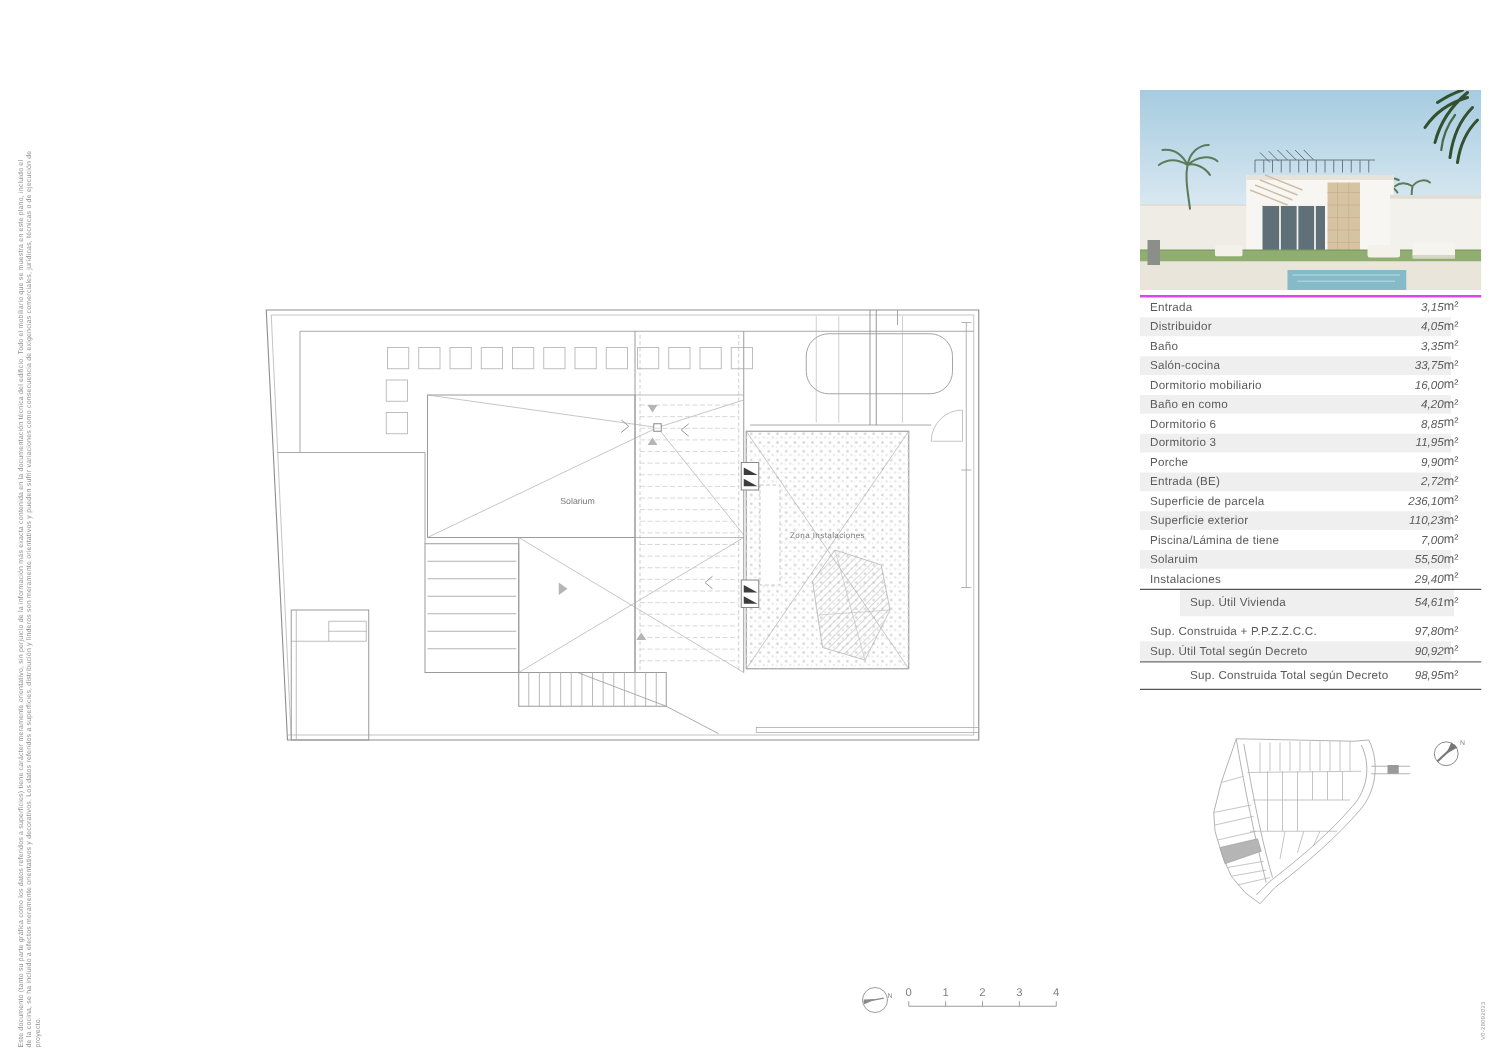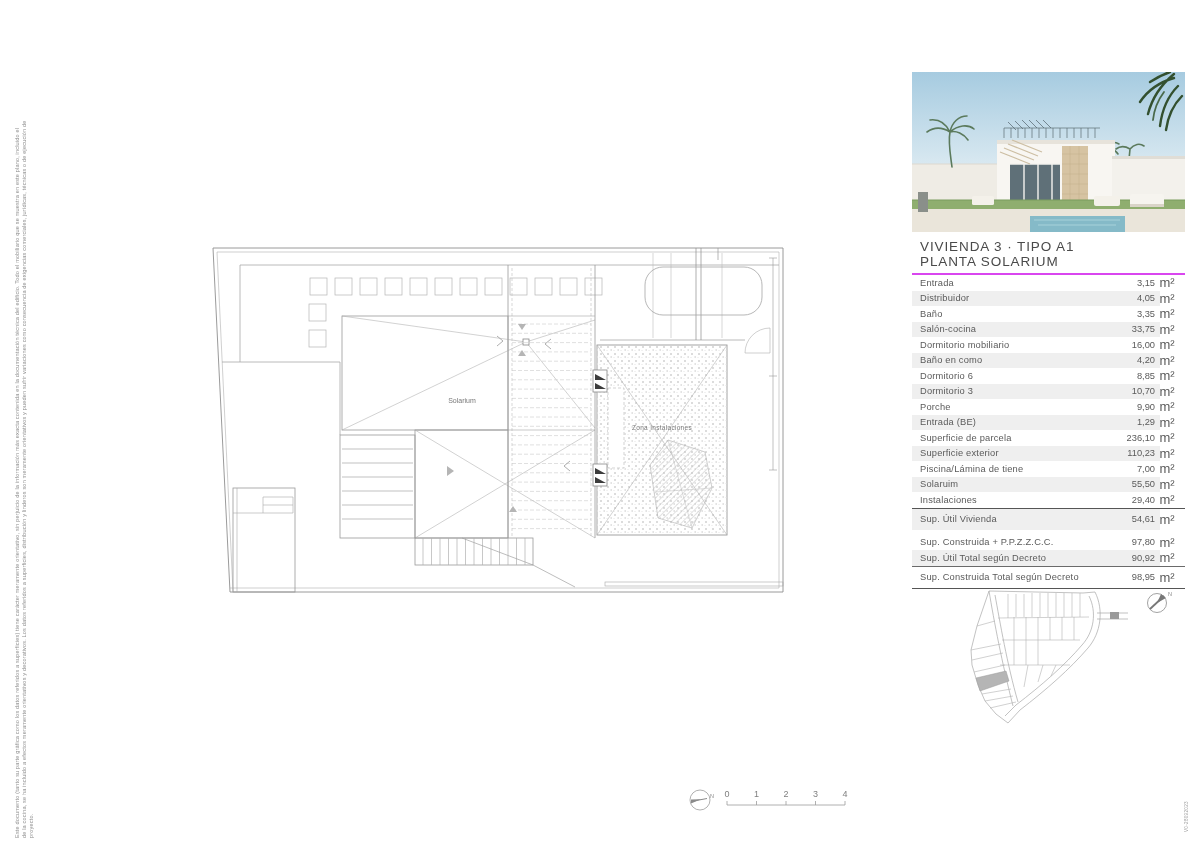--- a/index.html
+++ b/index.html
@@ -17,24 +17,24 @@
   .plan-wrap{position:absolute;left:200px;top:240px;width:600px;height:370px;}
   .scale-wrap{position:absolute;left:680px;top:782px;width:180px;height:40px;}
   
   .panel{position:absolute;left:912px;top:72px;width:273px;}
   .villa{width:273px;height:160px;}
   .title{margin-top:7px;padding-left:8px;font-size:13.5px;line-height:15px;letter-spacing:.9px;
       color:#4a4a4a;}
   .area-table{margin-top:4px;border-top:2px solid #d946ef;}
   .row{display:flex;align-items:center;height:15.5px;font-size:9.3px;color:#5a5a5a;}
   .row .lbl{flex:1;padding-left:8px;letter-spacing:.2px;}
-  .row .val{width:44px;text-align:right;}
-  .row .unit{width:24px;text-align:center;padding-right:6px;font-size:13px;}
+  .row .val{width:44px;text-align:right;font-style:italic;}
+  .row .unit{width:24px;text-align:left;padding-right:6px;font-size:10px;}
   .row.striped{background:linear-gradient(to right,#efefef 91%,rgba(0,0,0,0) 91%);}
-  .row.tall{height:21px;}
+  .row.tall{height:21px;margin-left:32px;}
   .rule-heavy{border-top:1px solid #555555;}
   .rule-mid{border-top:1px solid #6a6a6a;}
   .gap5{height:5px;}
   
   .siteplan{position:absolute;left:958px;top:588px;width:230px;height:175px;}
 </style>
 </head>
 <body>
 
 <div class="disclaimer">
@@ -231,24 +231,20 @@
     <path d="M122,148 H208 M126,153 H204" stroke="#a8d2da" stroke-width="1.2"></path>
     <g>
       <rect x="218" y="122" width="34" height="12" rx="2" fill="#f6f4ef"></rect>
       <rect x="218" y="132" width="34" height="3" fill="#d9d4c8"></rect>
       <rect x="182" y="124" width="26" height="10" rx="2" fill="#f4f1ea"></rect>
       <rect x="60" y="124" width="22" height="9" rx="1.5" fill="#f4f1ea"></rect>
       <rect x="6" y="120" width="10" height="20" fill="#8a8f8a"></rect>
     </g>
   </svg>
 
-  <div class="title">
-    <div>VIVIENDA 3 · TIPO A1</div>
-    <div>PLANTA SOLARIUM</div>
-  </div>
 
   <div class="area-table">
     <div>
 
         <div class="row">
           <span class="lbl">Entrada</span>
           <span class="val">3,15</span>
           <span class="unit">m²</span>
         </div>
 
@@ -283,33 +279,33 @@
         </div>
 
         <div class="row">
           <span class="lbl">Dormitorio 6</span>
           <span class="val">8,85</span>
           <span class="unit">m²</span>
         </div>
 
         <div class="row striped">
           <span class="lbl">Dormitorio 3</span>
-          <span class="val">10,70</span>
+          <span class="val">11,95</span>
           <span class="unit">m²</span>
         </div>
 
         <div class="row">
           <span class="lbl">Porche</span>
           <span class="val">9,90</span>
           <span class="unit">m²</span>
         </div>
 
         <div class="row striped">
           <span class="lbl">Entrada (BE)</span>
-          <span class="val">1,29</span>
+          <span class="val">2,72</span>
           <span class="unit">m²</span>
         </div>
 
         <div class="row">
           <span class="lbl">Superficie de parcela</span>
           <span class="val">236,10</span>
           <span class="unit">m²</span>
         </div>
 
         <div class="row striped">

